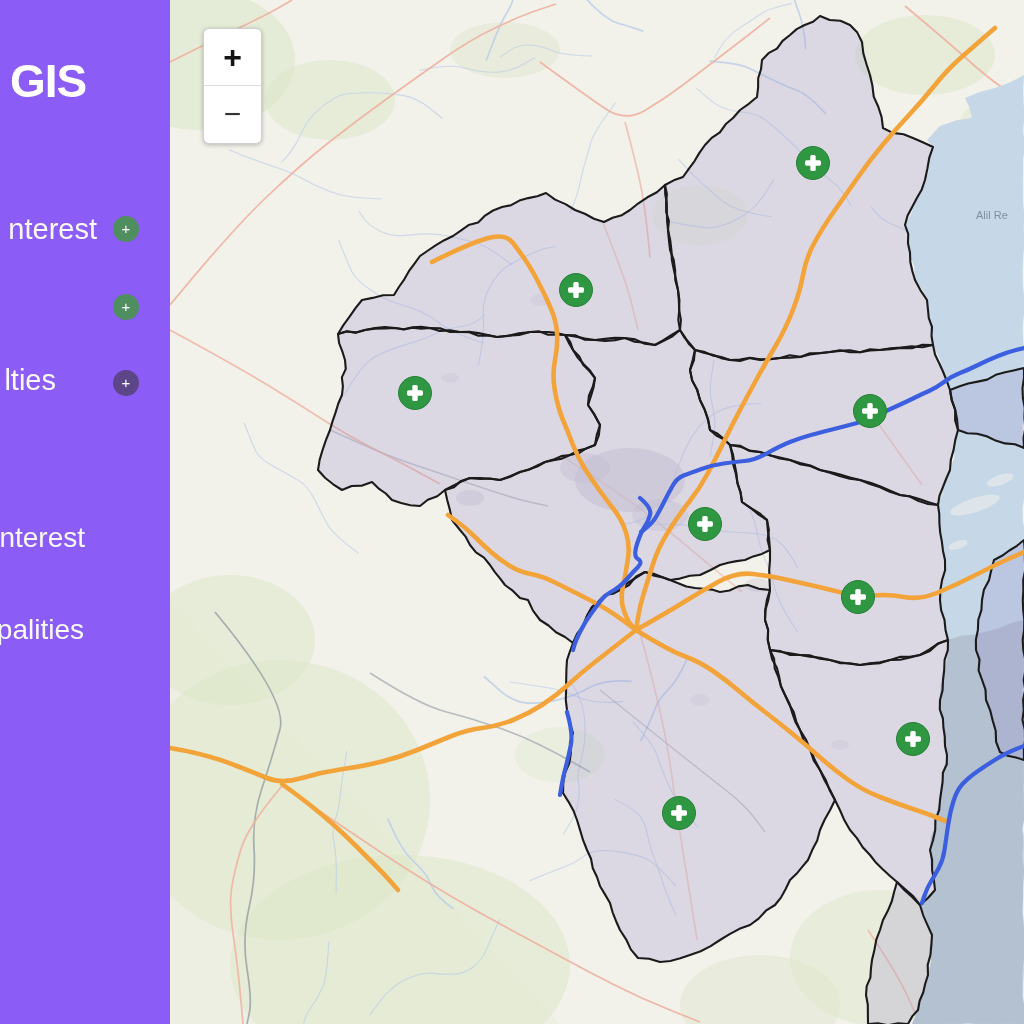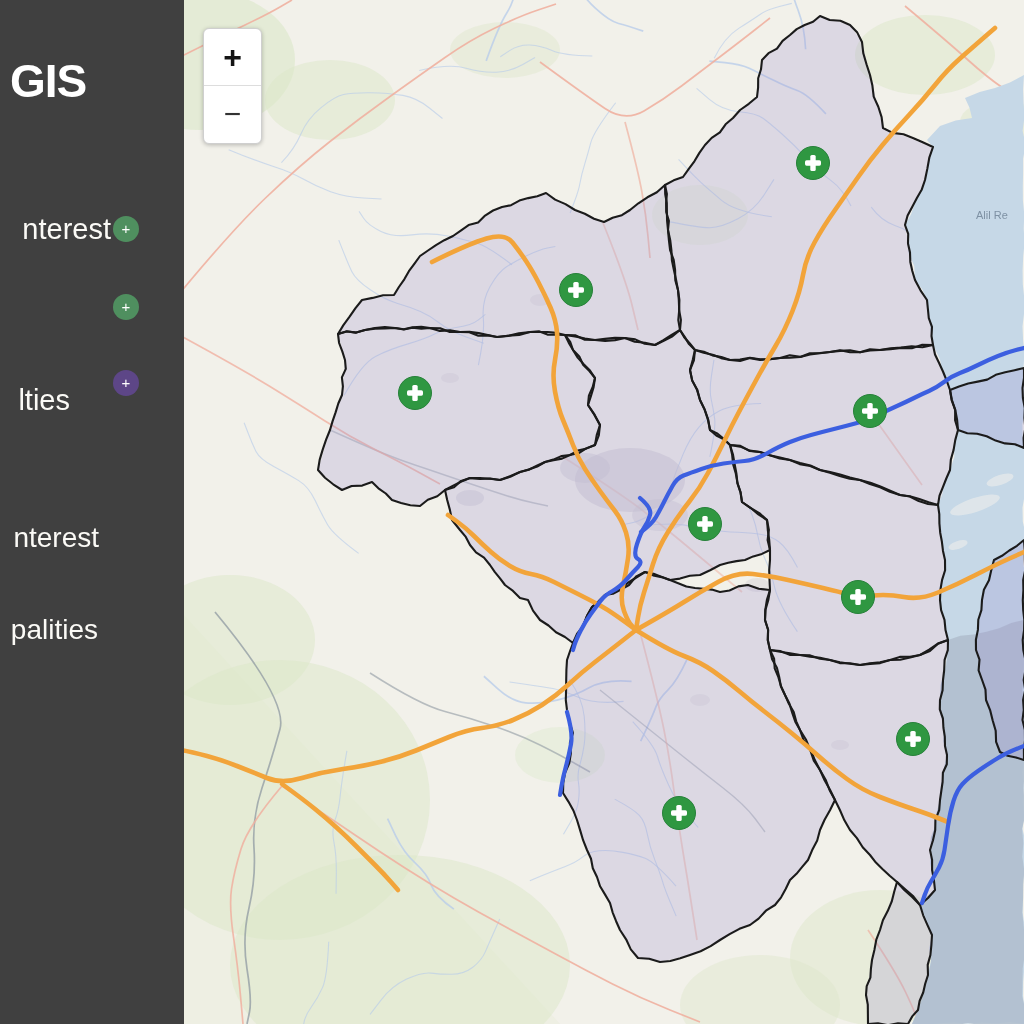--- a/index.html
+++ b/index.html
@@ -1,21 +1,21 @@
 <!DOCTYPE html>
 <html><head>
 <meta charset="utf-8">
 <style>
   html,body{margin:0;padding:0;background:#e8e8e8;}
   .app{position:relative;width:1024px;height:1024px;overflow:hidden;
        font-family:"Liberation Sans",sans-serif;background:#f2f1ea;}
   svg#map{position:absolute;left:0;top:0;}
   
-  .sidebar{position:absolute;left:0;top:0;width:184px;height:1024px;
-           background:#404040;z-index:30;overflow:hidden;}
+  .sidebar{position:absolute;left:0;top:0;width:170px;height:1024px;
+           background:#8b5cf6;z-index:30;overflow:hidden;}
   .sb-title{position:absolute;left:10px;top:54px;color:#ffffff;
             font-size:46px;font-weight:700;letter-spacing:-1px;white-space:nowrap;}
   .sb-label{position:absolute;color:#fbfaf6;font-size:29px;font-weight:400;
             white-space:nowrap;}
   .sb-link{position:absolute;color:#fbfaf6;font-size:28px;font-weight:400;
            white-space:nowrap;cursor:pointer;}
   .sb-btn{position:absolute;width:26px;height:26px;border-radius:50%;
           color:#ffffff;font-size:15px;font-weight:300;text-align:center;
           line-height:25px;cursor:pointer;}
   .sb-btn.green{background:#4f8f5f;}
@@ -203,19 +203,19 @@
 
   <div class="sidebar">
     <div class="sb-title">GIS</div>
 
     <div class="sb-label" style="right:73px;top:213px">nterest</div>
     <div class="sb-btn green" style="left:113px;top:216px">+</div>
 
     <div class="sb-label" style="right:73px;top:291px"></div>
     <div class="sb-btn green" style="left:113px;top:294px">+</div>
 
-    <div class="sb-label" style="right:114px;top:384px">lties</div>
+    <div class="sb-label" style="right:114px;top:364px">lties</div>
     <div class="sb-btn purple" style="left:113px;top:370px">+</div>
 
     <div class="sb-link" style="right:85px;top:522px">nterest</div>
     <div class="sb-link" style="right:86px;top:614px">palities</div>
   </div>
 </div>
 
 </body></html>

